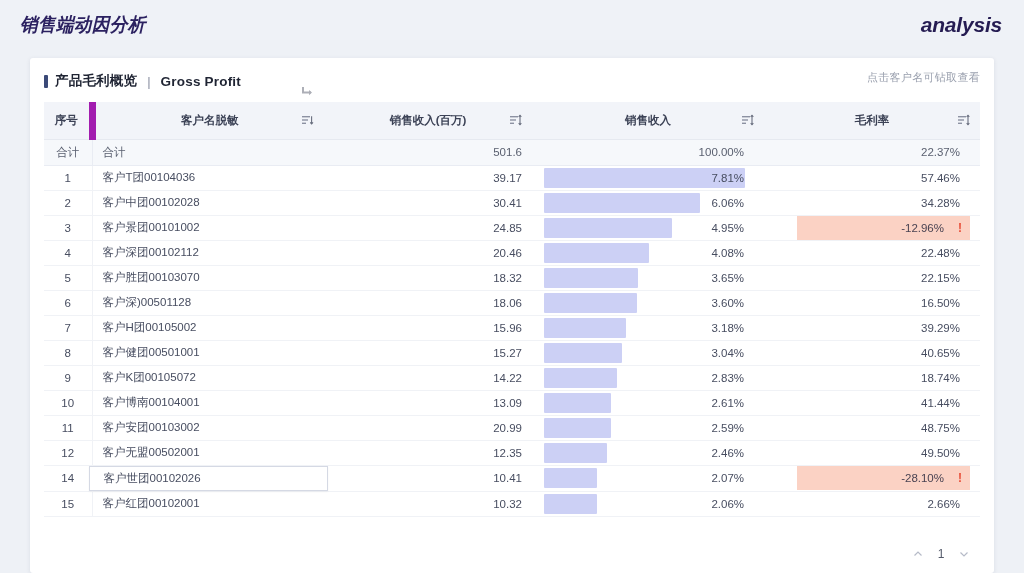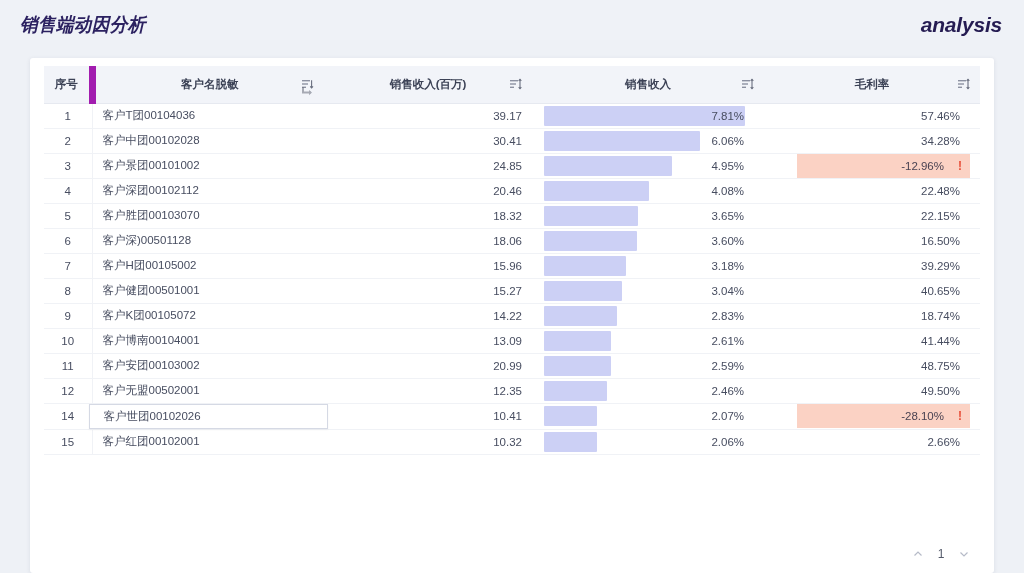--- a/index.html
+++ b/index.html
@@ -263,20 +263,27 @@
 <body>
 
 <div class="topbar">
   <div class="topbar-title">销售端动因分析</div>
   <div class="brand-logo">analysis</div>
 </div>
 
 <div class="page">
   <div class="card">
 
+    <div class="card-header">
+      <span class="title-accent"></span>
+      <span class="card-title-cn">产品毛利概览</span>
+      <span class="card-title-sep">|</span>
+      <span class="card-title-en">Gross Profit</span>
+      <span class="card-hint">点击客户名可钻取查看</span>
+    </div>
 
     <div class="table-wrap">
       <table class="grid">
         <colgroup>
           <col style="width:48px">
           <col style="width:232px">
           <col style="width:208px">
           <col style="width:232px">
           <col style="width:216px">
         </colgroup>
@@ -341,20 +348,35 @@
                     <path d="M11 1.5 L11 10.5" stroke="#3c4256" stroke-width="1.1"></path>
                     <path d="M9.7 2.9 L11 1.4 L12.3 2.9" stroke="#3c4256" stroke-width="1.1" fill="none"></path>
                     <path d="M9.7 9.1 L11 10.6 L12.3 9.1" stroke="#3c4256" stroke-width="1.1" fill="none"></path>
                   </svg>
                 </span>
               </div>
             </th>
           </tr>
         </thead>
         <tbody id="tbody">
+            <tr class="total-row">
+              <td class="col-idx">合计</td>
+              <td class="col-name">合计</td>
+              <td class="col-rev">501.6</td>
+              <td class="col-pct">
+                <div class="pct-cell">
+                  <span class="pct-text">100.00%</span>
+                </div>
+              </td>
+              <td class="col-gp">
+                <div class="gp-cell">
+                  <span class="gp-text">22.37%</span>
+                </div>
+              </td>
+            </tr>
             <tr>
               <td class="col-idx">1</td>
               <td class="col-name">
                 <span class="cell-box">客户T团00104036</span>
               </td>
               <td class="col-rev">39.17</td>
               <td class="col-pct">
                 <div class="pct-cell">
                   <span class="pct-bar" style="width: 95%; background: rgb(204, 208, 245);"></span>
                   <span class="pct-text">7.81%</span>

